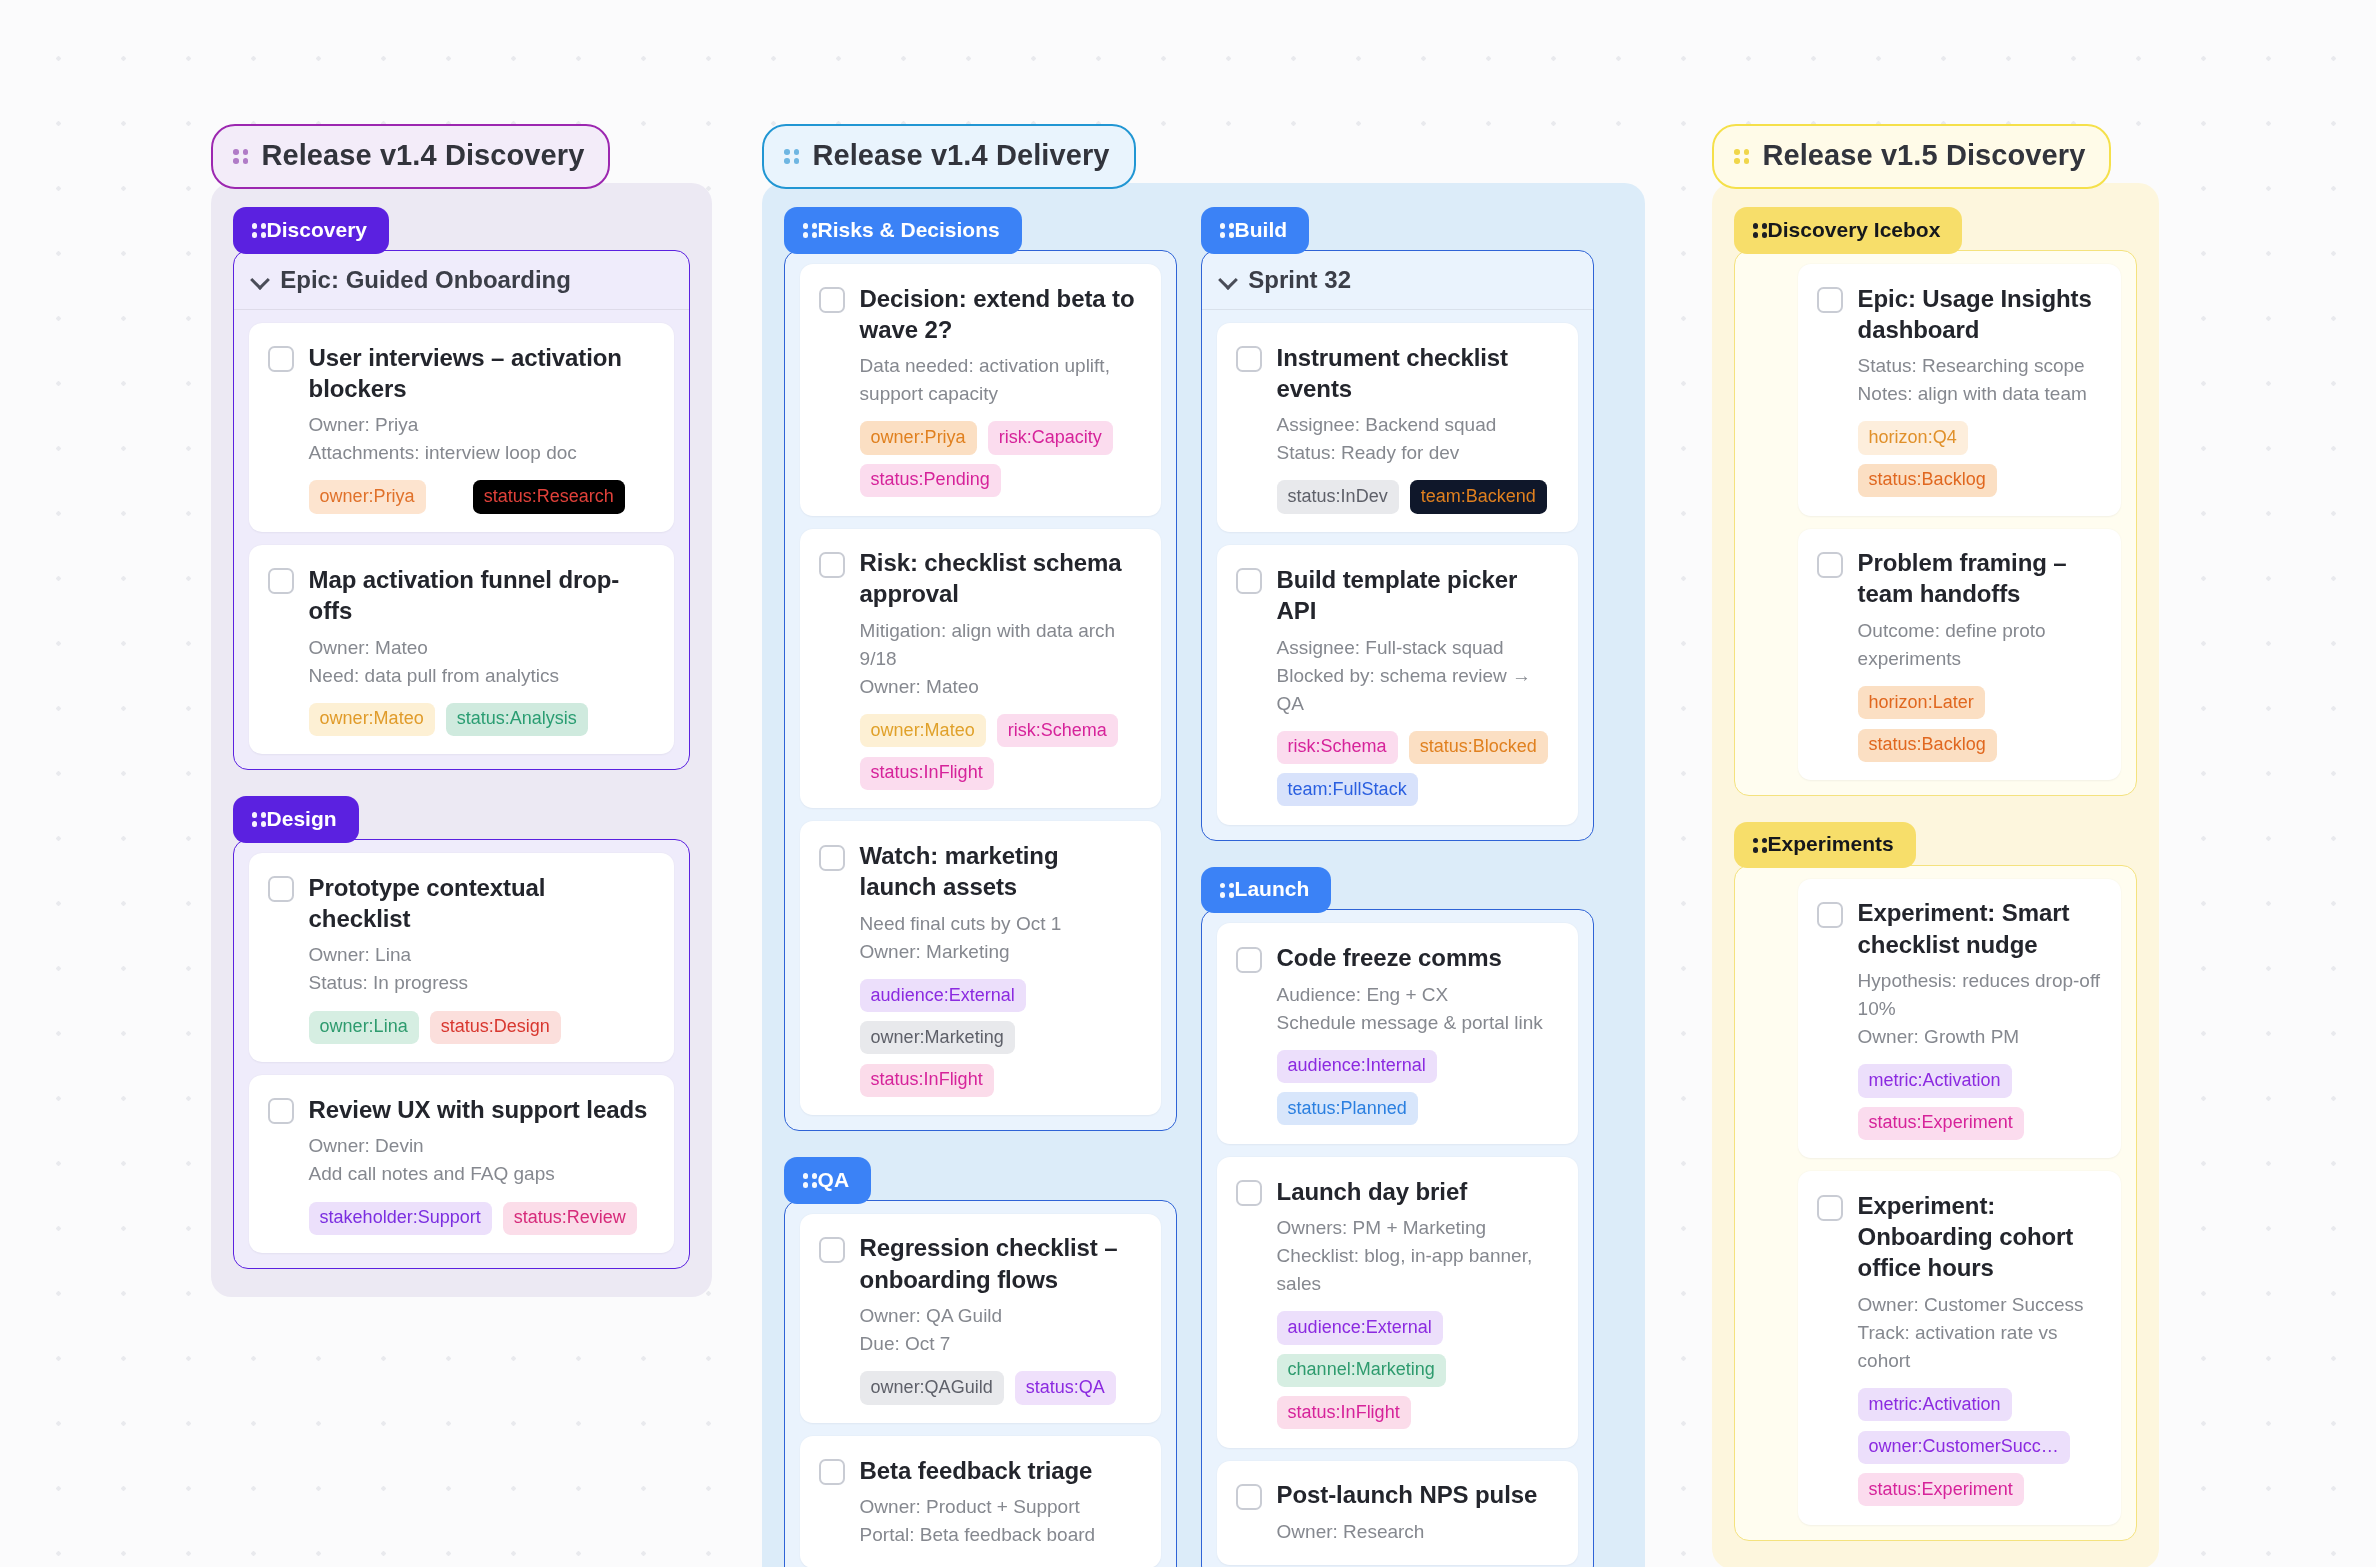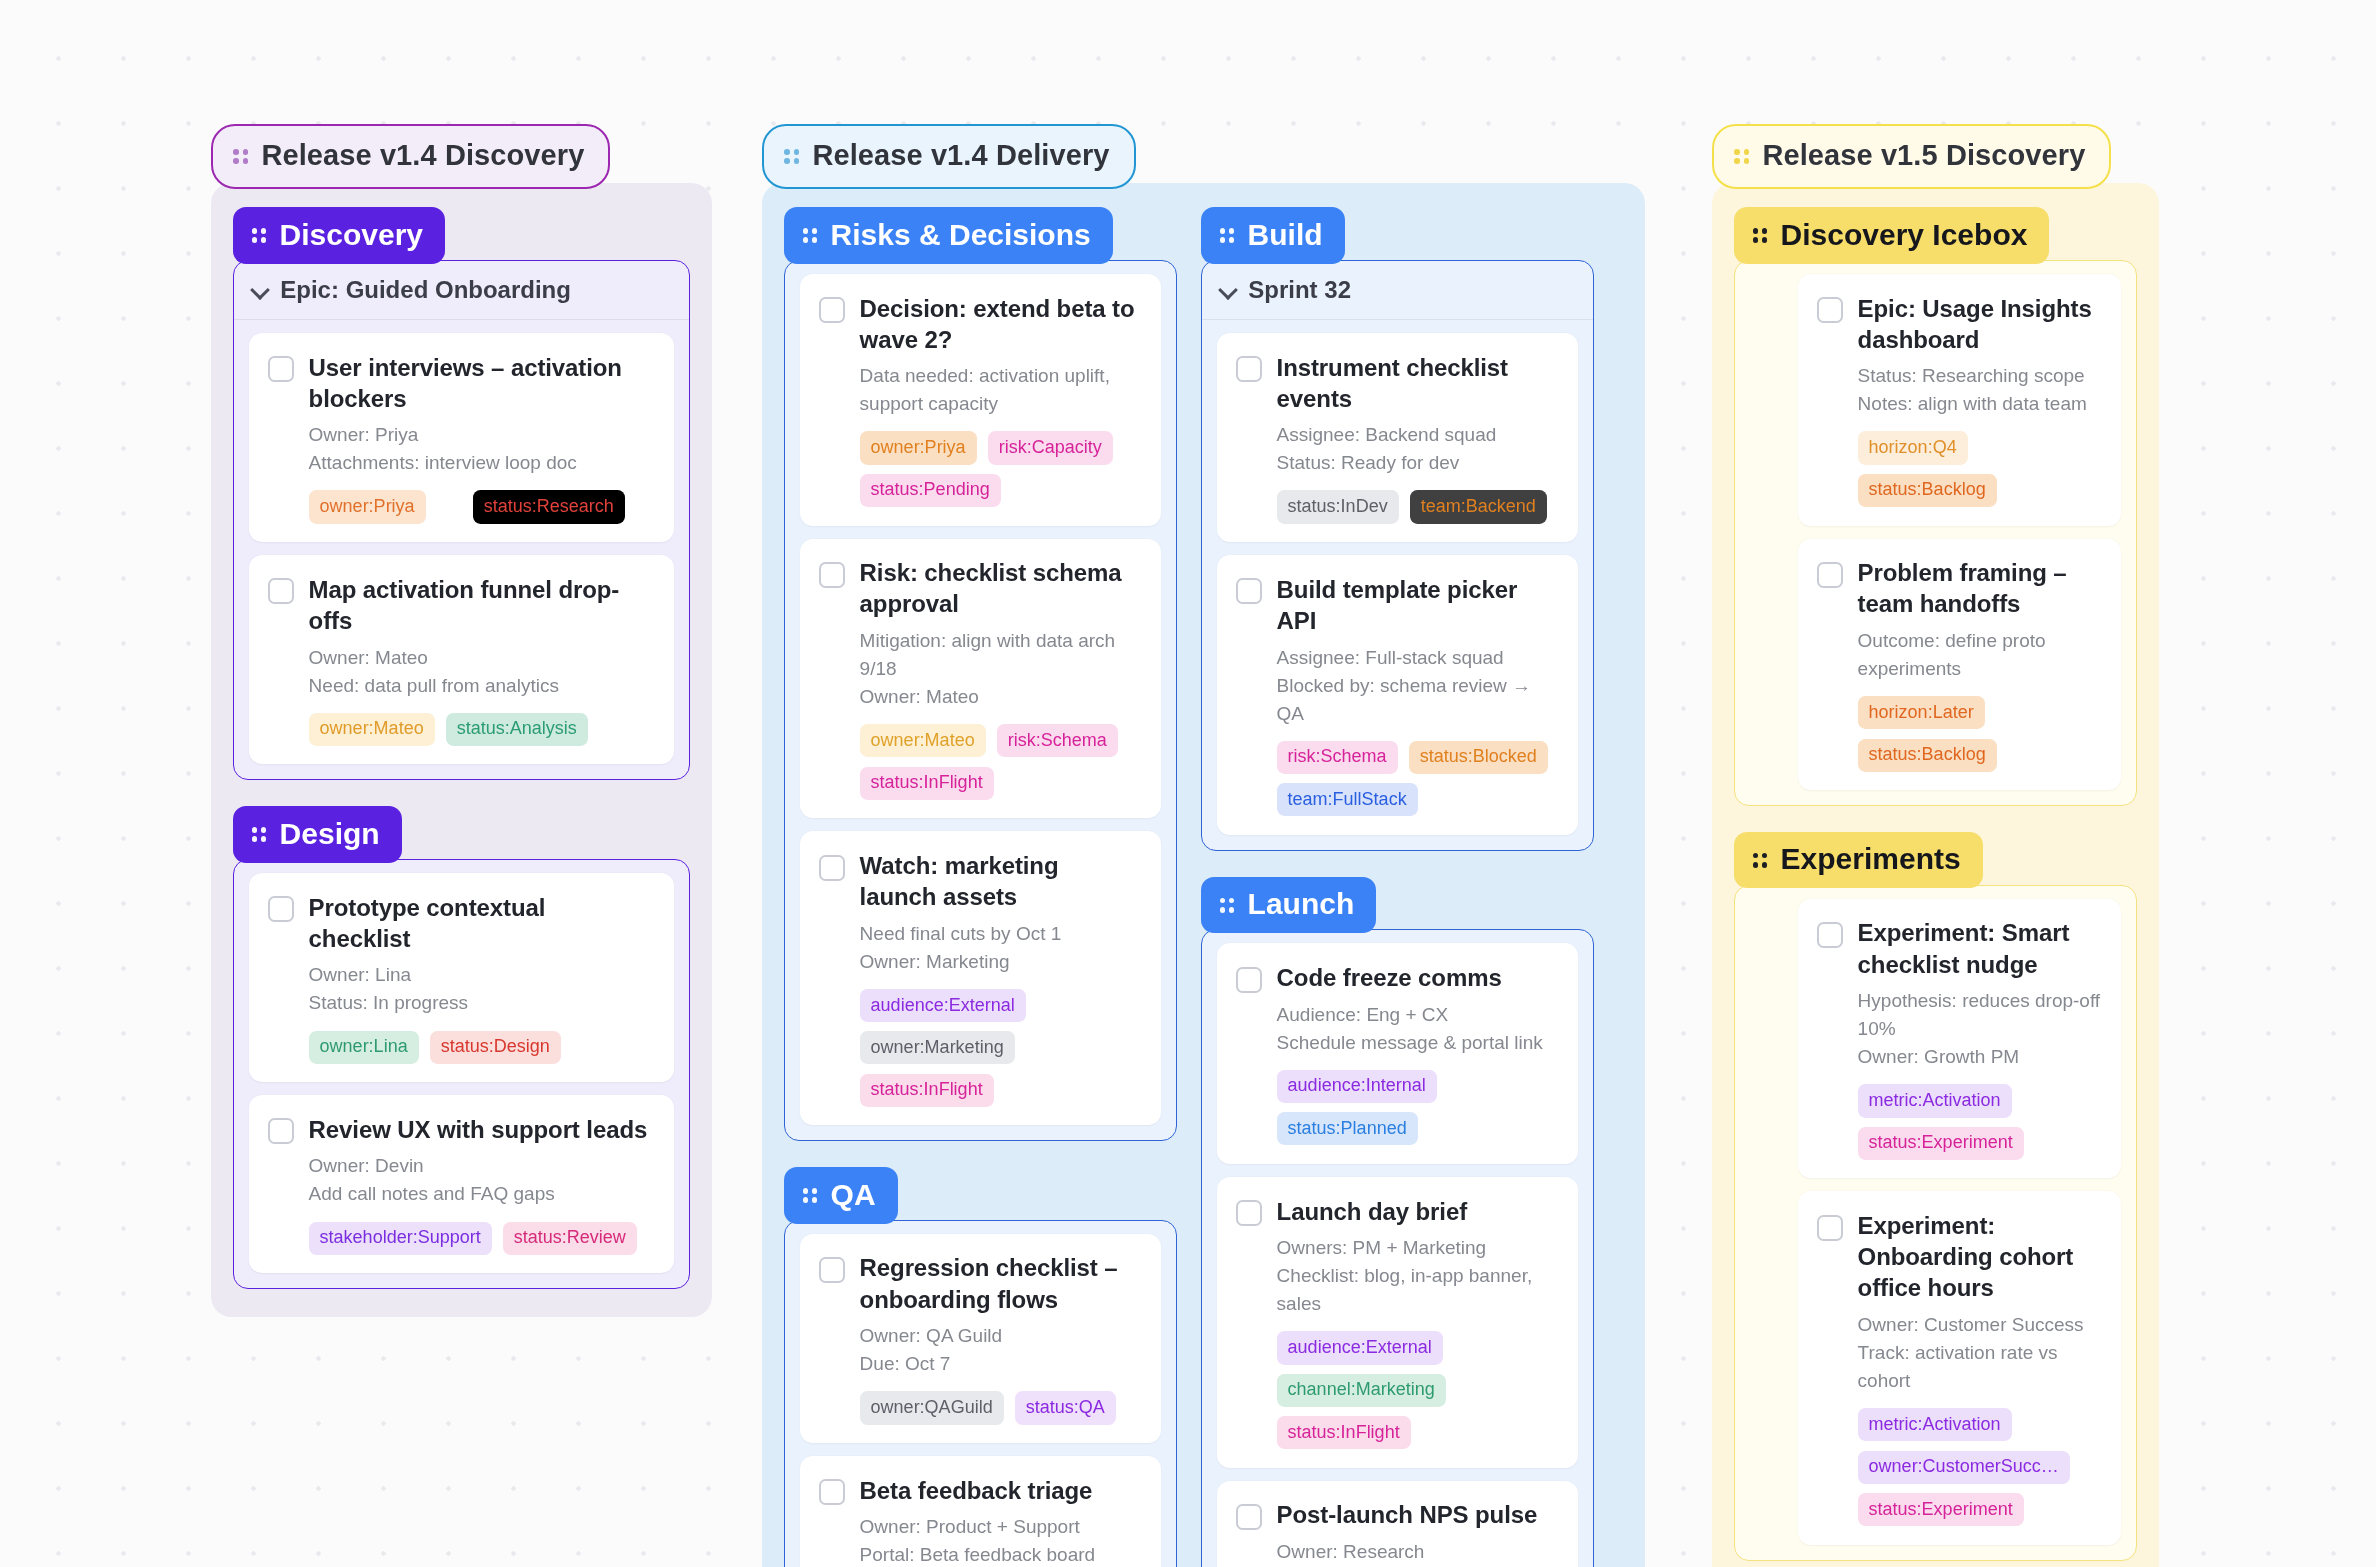--- a/index.html
+++ b/index.html
@@ -62,24 +62,24 @@
   .dots i:nth-child(3){ left:0;  top:13px; }
   .dots i:nth-child(4){ left:9.3px;top:13px; }
   .board-title .dots { color:#b07bc7; }
   .board--blue .board-title .dots { color:#6fb6e2; }
   .board--yellow .board-title .dots { color:#f0d64a; }
 
   
   .section { margin-bottom: 26px; }
   .section:last-child { margin-bottom: 0; }
   .section-pill {
-    display: inline-flex; align-items: center; gap: 13px;
+    display: inline-flex; align-items: center; 
     padding: 10.2px 22px 12px 18.6px;
     border-radius: 13px;
-    font-size: 30px; font-weight: 600;
+    font-size: 21px; font-weight: 600;
     color: #ffffff;
     position: relative; z-index: 3;
     white-space: nowrap;
   }
   .section-pill .dots { color: rgba(255,255,255,.95); }
   .sec--violet .section-pill { background:#5b21e0; }
   .sec--blue   .section-pill { background:#3b82f6; }
   .sec--yellow .section-pill { background:#f7de6a; color:#15171c; }
   .sec--yellow .section-pill .dots { color:#1c1e24; }
 
@@ -365,21 +365,21 @@
                     <div class="card-top">
                       <span class="cbox"></span>
                       <div class="card-title">Instrument checklist events</div>
                     </div>
                     <div class="card-meta">
                       <div>Assignee: Backend squad</div>
                       <div>Status: Ready for dev</div>
                     </div>
                     <div class="tags">
                       <span class="tag" style="background: rgb(232, 233, 236); color: rgb(94, 96, 105);">status:InDev</span>
-                      <span class="tag" style="background: #404040; color: rgb(224, 128, 31);">team:Backend</span>
+                      <span class="tag" style="background: #0f172a; color: rgb(224, 128, 31);">team:Backend</span>
                     </div>
                   </div>
                   <div class="card">
                     <div class="card-top">
                       <span class="cbox"></span>
                       <div class="card-title">Build template picker API</div>
                     </div>
                     <div class="card-meta">
                       <div>Assignee: Full-stack squad</div>
                       <div>Blocked by: schema review → QA</div>

